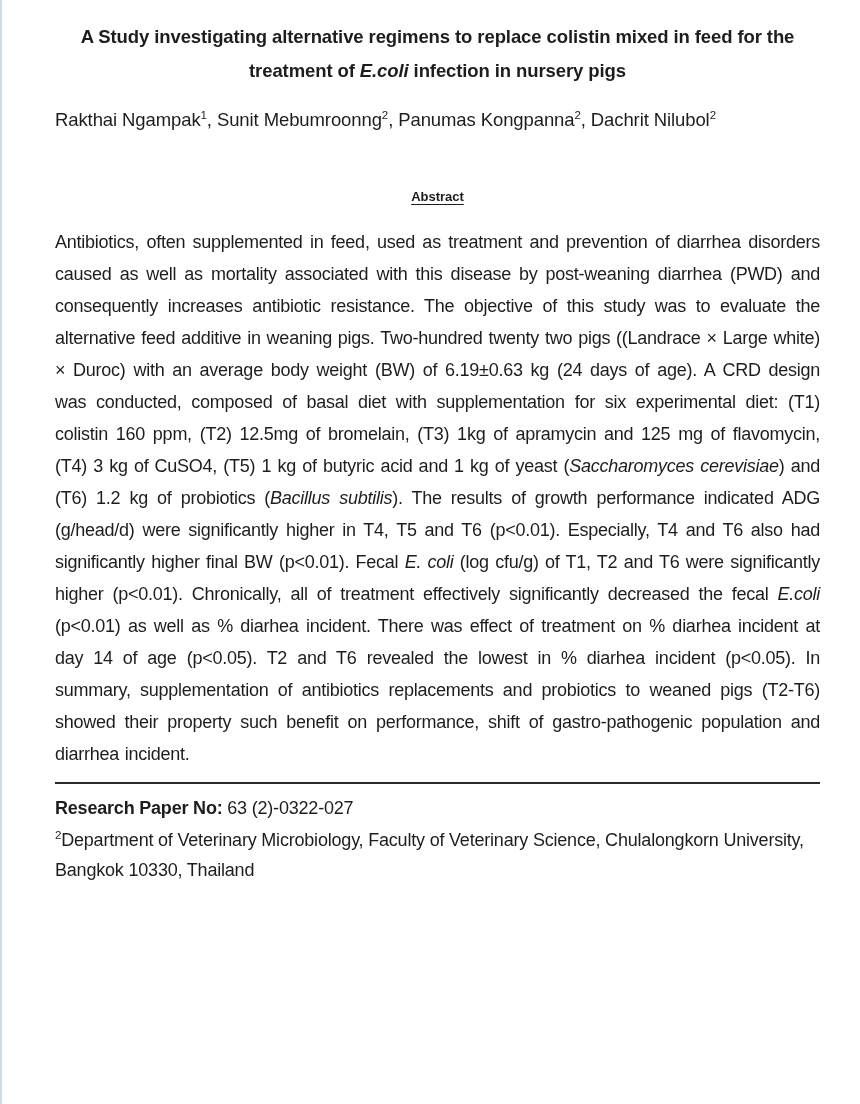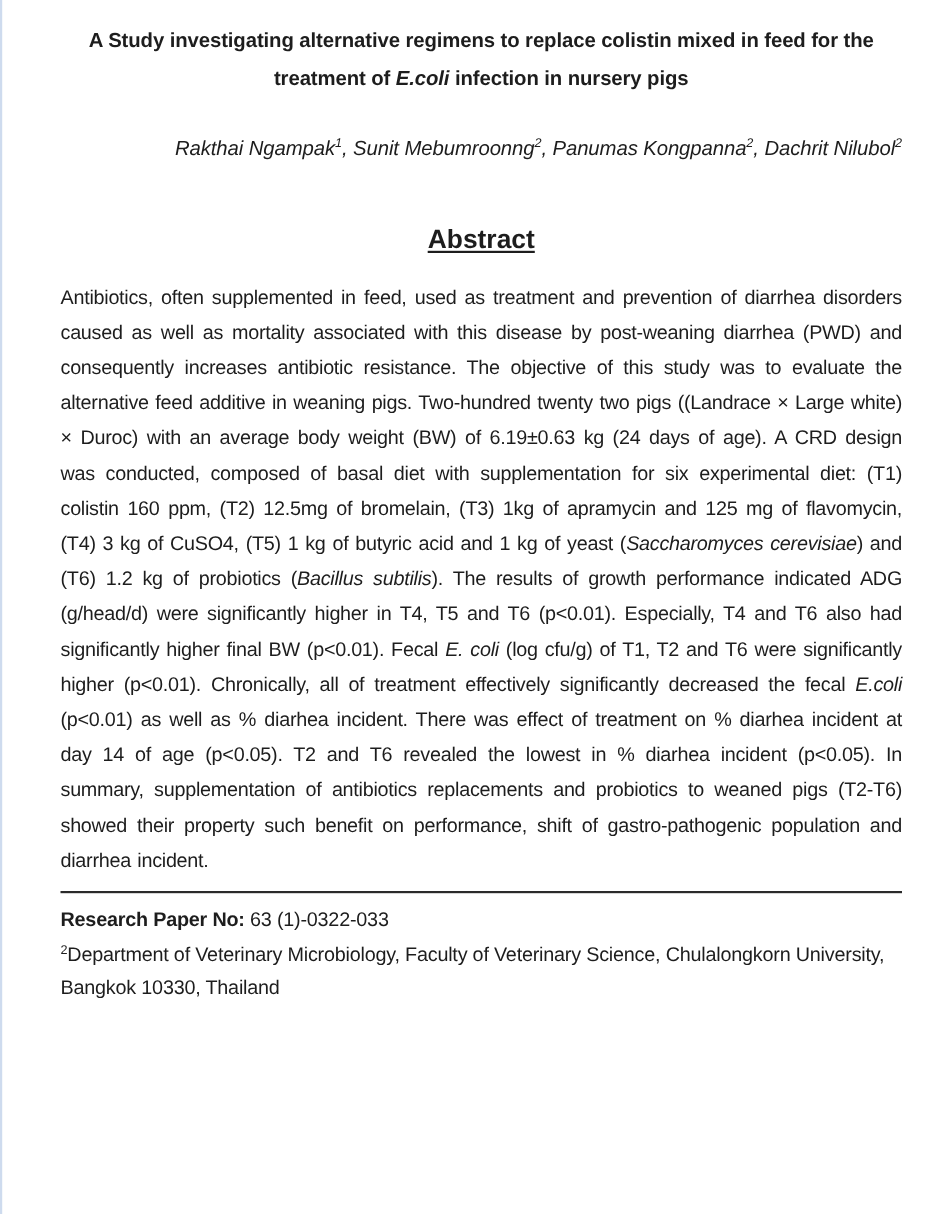--- a/index.html
+++ b/index.html
@@ -28,36 +28,35 @@
   }
   .title {
     font-size: 18.5px;
     font-weight: 700;
     text-align: center;
     line-height: 34px;
     letter-spacing: -0.1px;
     padding: 4px 10px 0 10px;
   }
   .authors {
-    margin-top: 32px;
+    margin-top: 17px;
     font-size: 18.5px;
     font-weight: 400;
-    text-align: right;
+    text-align: left;
     line-height: 30px;
     letter-spacing: -0.1px;
-    font-style: italic;
   }
   .authors sup, .affiliation sup {
     font-size: 11.5px;
     vertical-align: super;
     line-height: 0;
   }
   .abstract-heading {
     margin-top: 54px;
-    font-size: 24px;
+    font-size: 13px;
     font-weight: 700;
     text-align: center;
     text-decoration: underline;
     text-underline-offset: 3px;
   }
   .abstract-body {
     margin-top: 22px;
     font-size: 18px;
     line-height: 32px;
     text-align: justify;
@@ -100,20 +99,20 @@
   <div class="authors"><span>Rakthai Ngampak</span><sup>1</sup><span>, Sunit Mebumroonng</span><sup>2</sup><span>, Panumas Kongpanna</span><sup>2</sup><span>, Dachrit Nilubol</span><sup>2</sup></div>
 
   <h2 class="abstract-heading">Abstract</h2>
 
   <p class="abstract-body"><span>Antibiotics, often supplemented in feed, used as treatment and prevention of diarrhea disorders caused as well as mortality associated with this disease by post-weaning diarrhea (PWD) and consequently increases antibiotic resistance. The objective of this study was to evaluate the alternative feed additive in weaning pigs. Two-hundred twenty two pigs ((Landrace × Large white) × Duroc) with an average body weight (BW) of 6.19±0.63 kg (24 days of age). A CRD design was conducted, composed of basal diet with supplementation for six experimental diet: (T1) colistin 160 ppm, (T2) 12.5mg of bromelain, (T3) 1kg of apramycin and 125 mg of flavomycin, (T4) 3 kg of CuSO4, (T5) 1 kg of butyric acid and 1 kg of yeast (</span><i>Saccharomyces cerevisiae</i><span>) and (T6) 1.2 kg of probiotics (</span><i>Bacillus subtilis</i><span>). The results of growth performance indicated ADG (g/head/d) were significantly higher in T4, T5 and T6 (p&lt;0.01). Especially, T4 and T6 also had significantly higher final BW (p&lt;0.01). Fecal </span><i>E. coli</i><span> (log cfu/g) of T1, T2 and T6 were significantly higher (p&lt;0.01). Chronically, all of treatment effectively significantly decreased the fecal </span><i>E.coli</i><span> (p&lt;0.01) as well as % diarhea incident. There was effect of treatment on % diarhea incident at day 14 of age (p&lt;0.05). T2 and T6 revealed the lowest in % diarhea incident (p&lt;0.05). In summary, supplementation of antibiotics replacements and probiotics to weaned pigs (T2-T6) showed their property such benefit on performance, shift of gastro-pathogenic population and diarrhea incident.</span></p>
 
 
   <hr class="divider">
 
   <div class="paper-no">
-    <span class="bold">Research Paper No:</span><span> 63 (1)-0322-033</span>
+    <span class="bold">Research Paper No:</span><span> 63 (2)-0322-027</span>
   </div>
 
 
   <div class="affiliation">
     <sup>2</sup><span>Department of Veterinary Microbiology, Faculty of Veterinary Science, Chulalongkorn University, Bangkok 10330, Thailand</span>
   </div>
 </div>
 
 </body></html>

